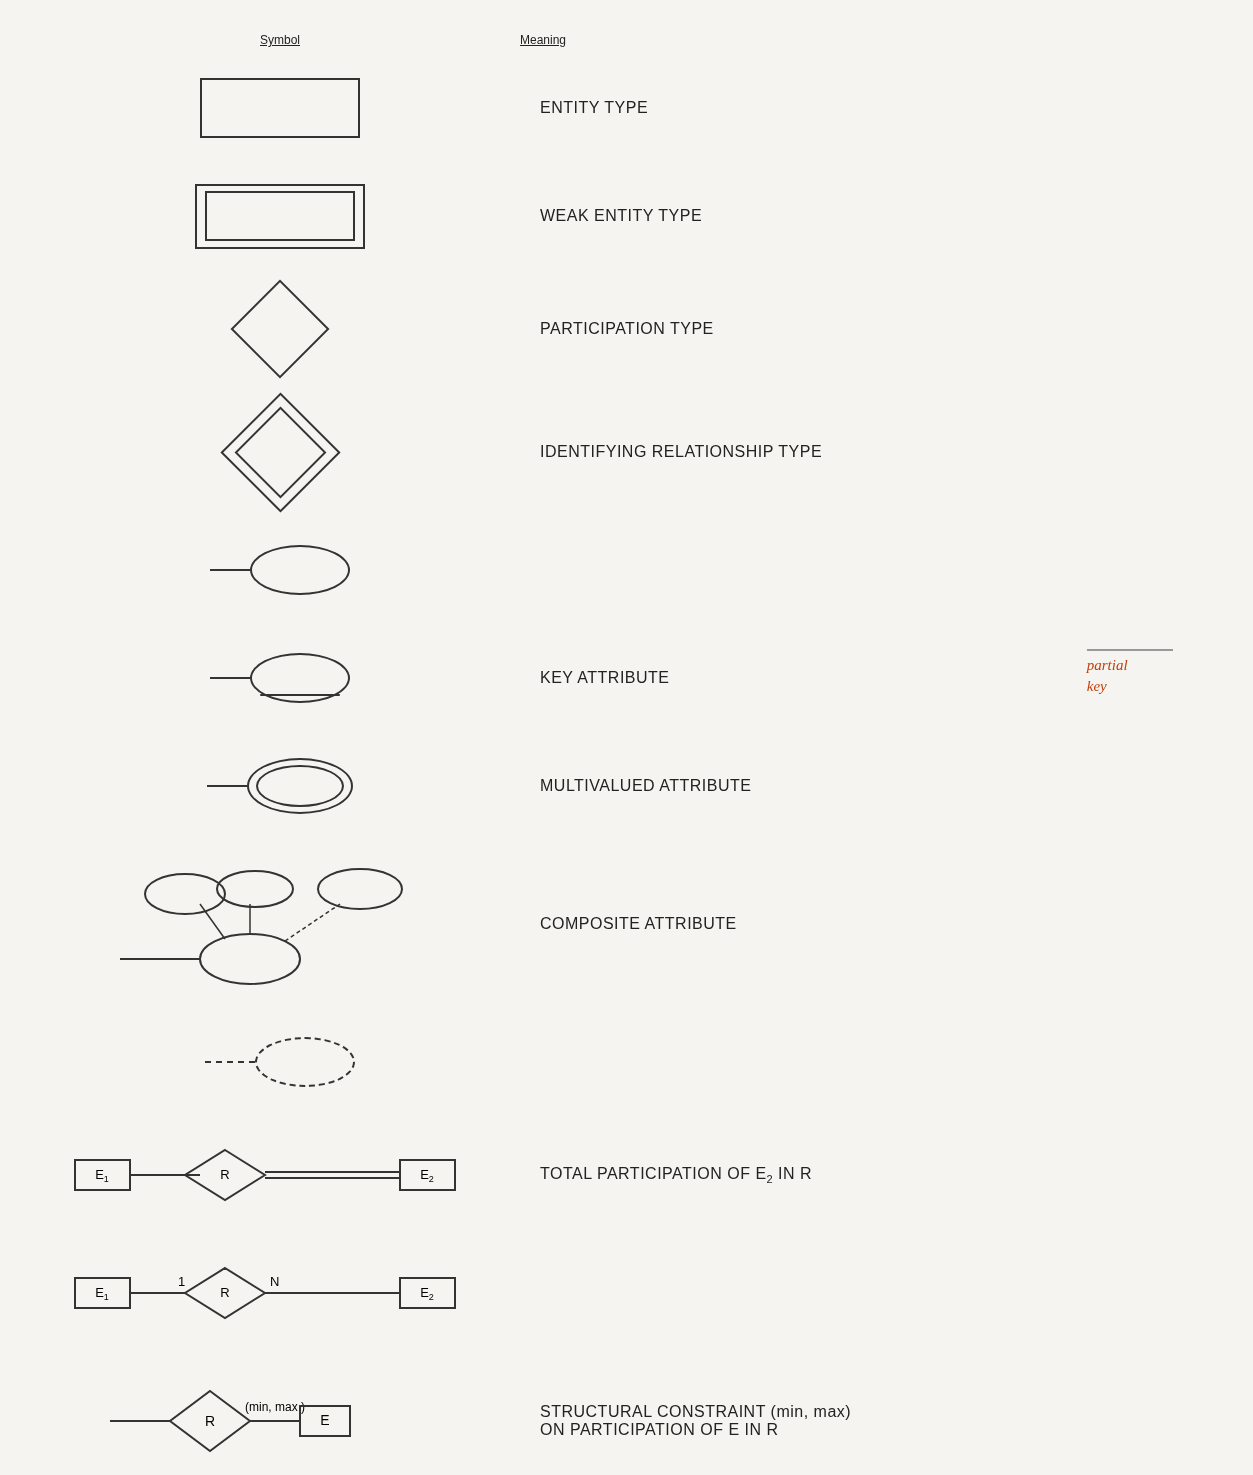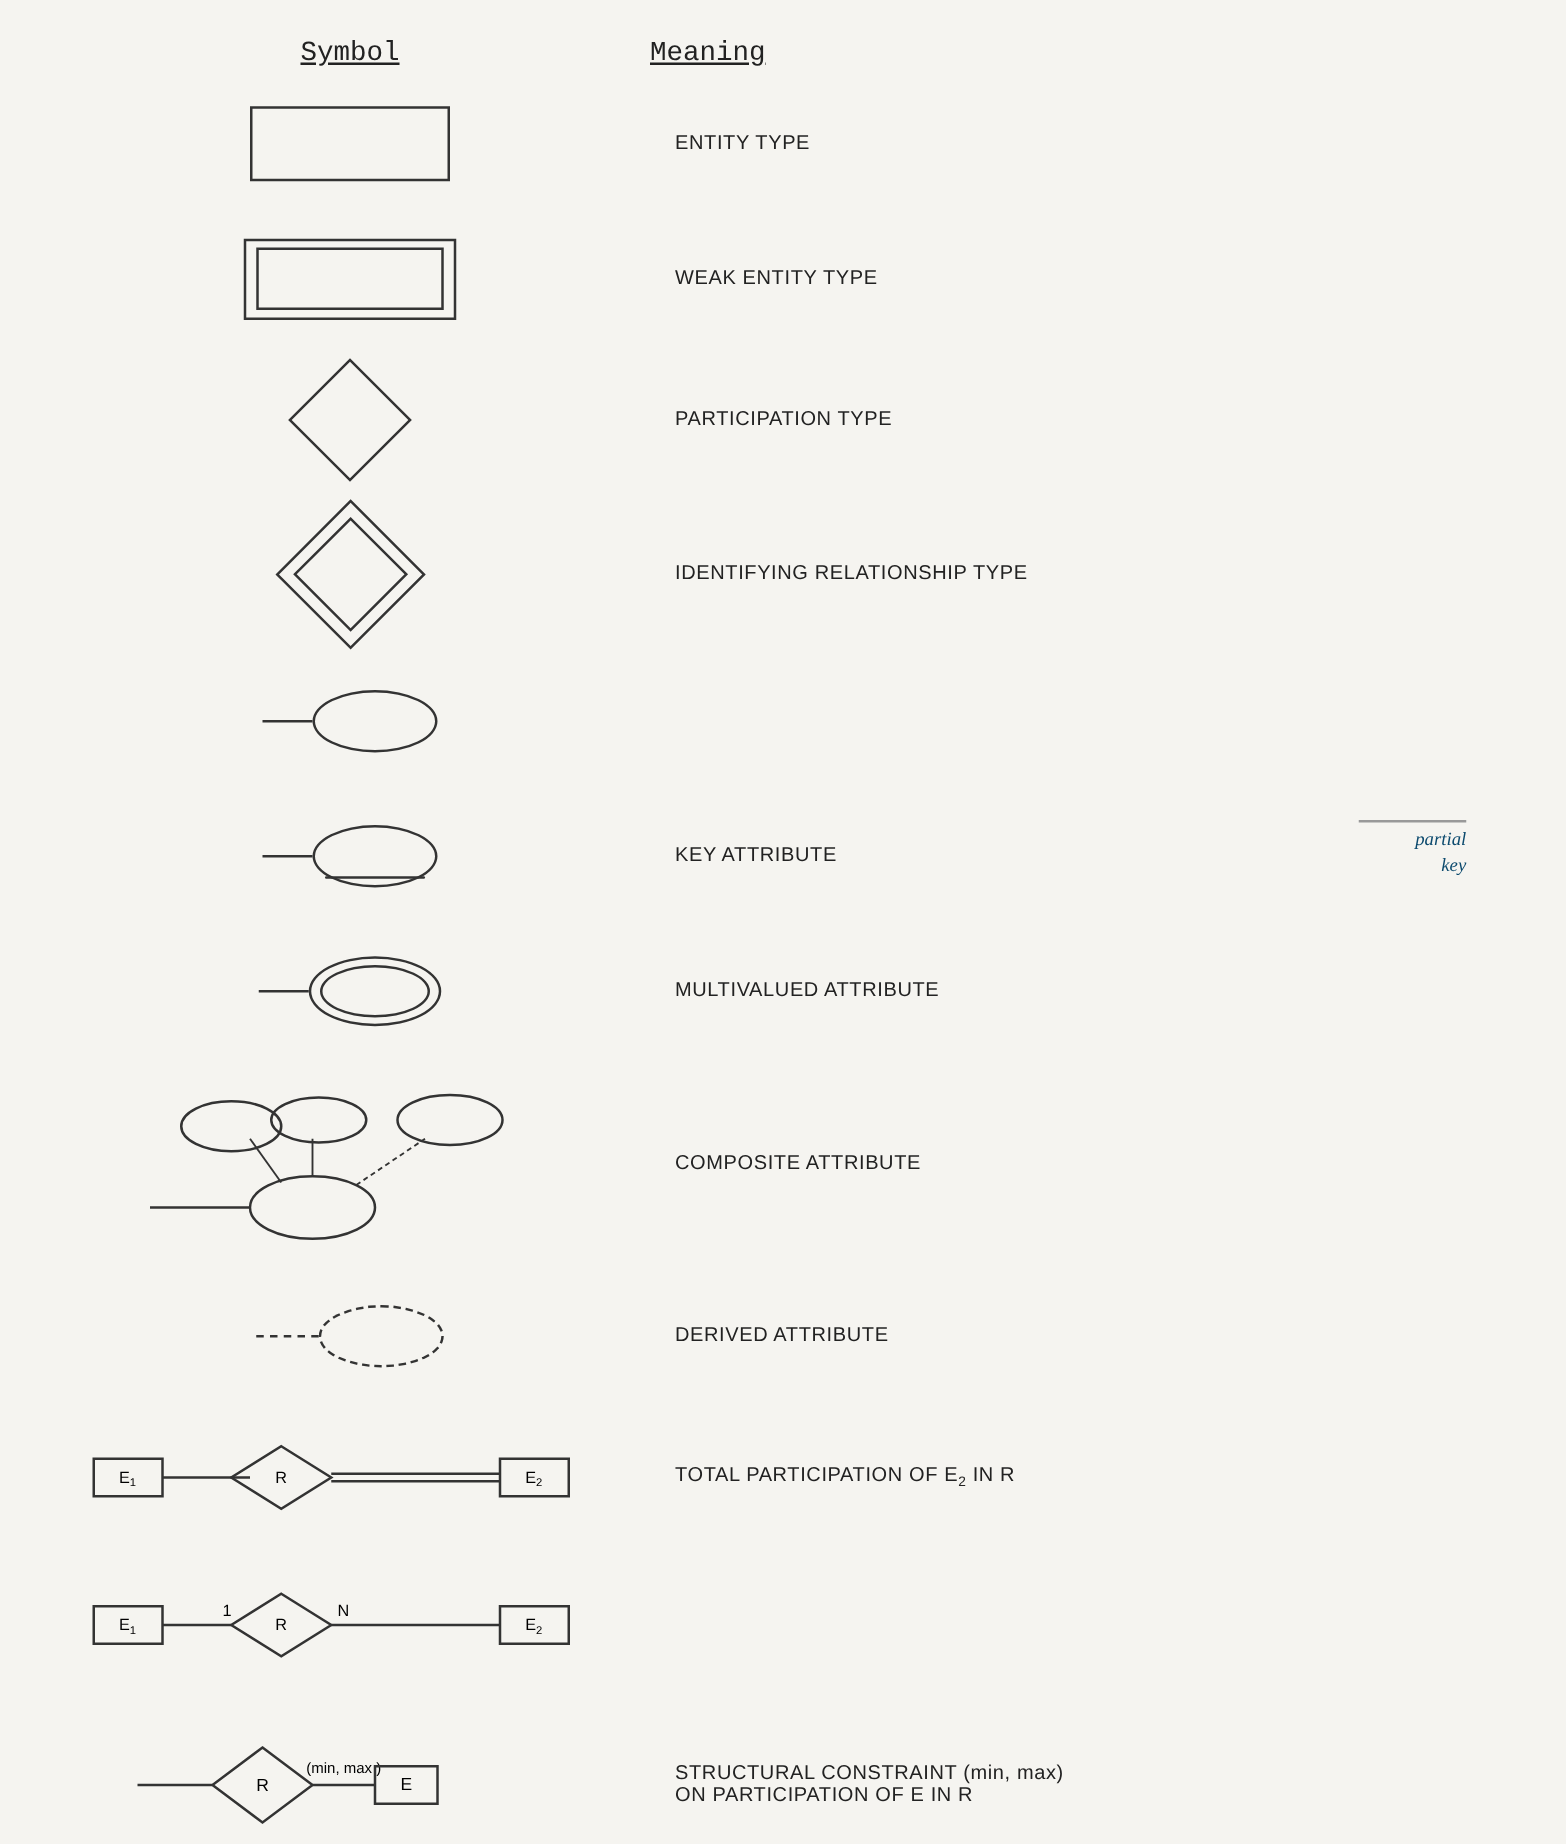--- a/index.html
+++ b/index.html
@@ -17,23 +17,23 @@
       margin-bottom: 20px;
     }
     .col-symbol {
       width: 480px;
       text-align: center;
     }
     .col-meaning {
       flex: 1;
     }
     .header-label {
-      font-size: 22px;
+      font-size: 12px;
       text-decoration: underline;
-      font-family: Liberation Mono, monospace;
+      font-family: Liberation Sans, sans-serif;
       text-align: right;
     }
     .row {
       display: flex;
       flex-direction: row;
       align-items: center;
       margin-bottom: 28px;
       min-height: 80px;
     }
     .symbol-cell {
@@ -262,21 +262,21 @@
 
 <div class="row" style="position:relative;">
   <div class="symbol-cell">
     <div class="attribute-container">
       <div class="attr-line"></div>
       <div class="ellipse-underline"></div>
     </div>
   </div>
   <div class="meaning-cell">KEY ATTRIBUTE</div>
 
-  <div style="position:absolute; right:40px; top:-10px; font-family:'Comic Sans MS', cursive; font-size:15px; color:#0c4a6e; line-height:1.4;text-align:right;">
+  <div style="position:absolute; right:40px; top:-10px; font-family:'Comic Sans MS', cursive; font-size:15px; color:#c2410c; line-height:1.4;">
     <span style="border-bottom:2px solid #999; padding-right:30px; display:inline-block; margin-bottom:4px;">&nbsp;&nbsp;&nbsp;&nbsp;&nbsp;&nbsp;&nbsp;&nbsp;&nbsp;&nbsp;&nbsp;&nbsp;&nbsp;&nbsp;&nbsp;</span><br>
     <span style="font-style:italic;">partial</span><br>
     <span style="font-style:italic;">key</span>
   </div>
 </div>
 
 <div class="row">
   <div class="symbol-cell">
     <div class="attribute-container">
       <div class="attr-line"></div>
@@ -310,21 +310,20 @@
   <div class="meaning-cell">COMPOSITE ATTRIBUTE</div>
 </div>
 
 <div class="row">
   <div class="symbol-cell">
     <div class="derived-container">
       <div class="derived-line"></div>
       <div class="ellipse-dashed"></div>
     </div>
   </div>
-  <div class="meaning-cell">DERIVED ATTRIBUTE</div>
 </div>
 
 <div class="row" style="min-height:90px;">
   <div class="symbol-cell">
     <svg class="total-participation-svg" viewBox="0 0 420 70">
 
       <rect x="5" y="20" width="55" height="30" fill="none" stroke="#333" stroke-width="2"></rect>
       <text x="32" y="39" text-anchor="middle" font-size="13" font-family="Arial">E<tspan font-size="9" dy="3">1</tspan></text>
 
       <line x1="60" y1="35" x2="130" y2="35" stroke="#333" stroke-width="2"></line>

